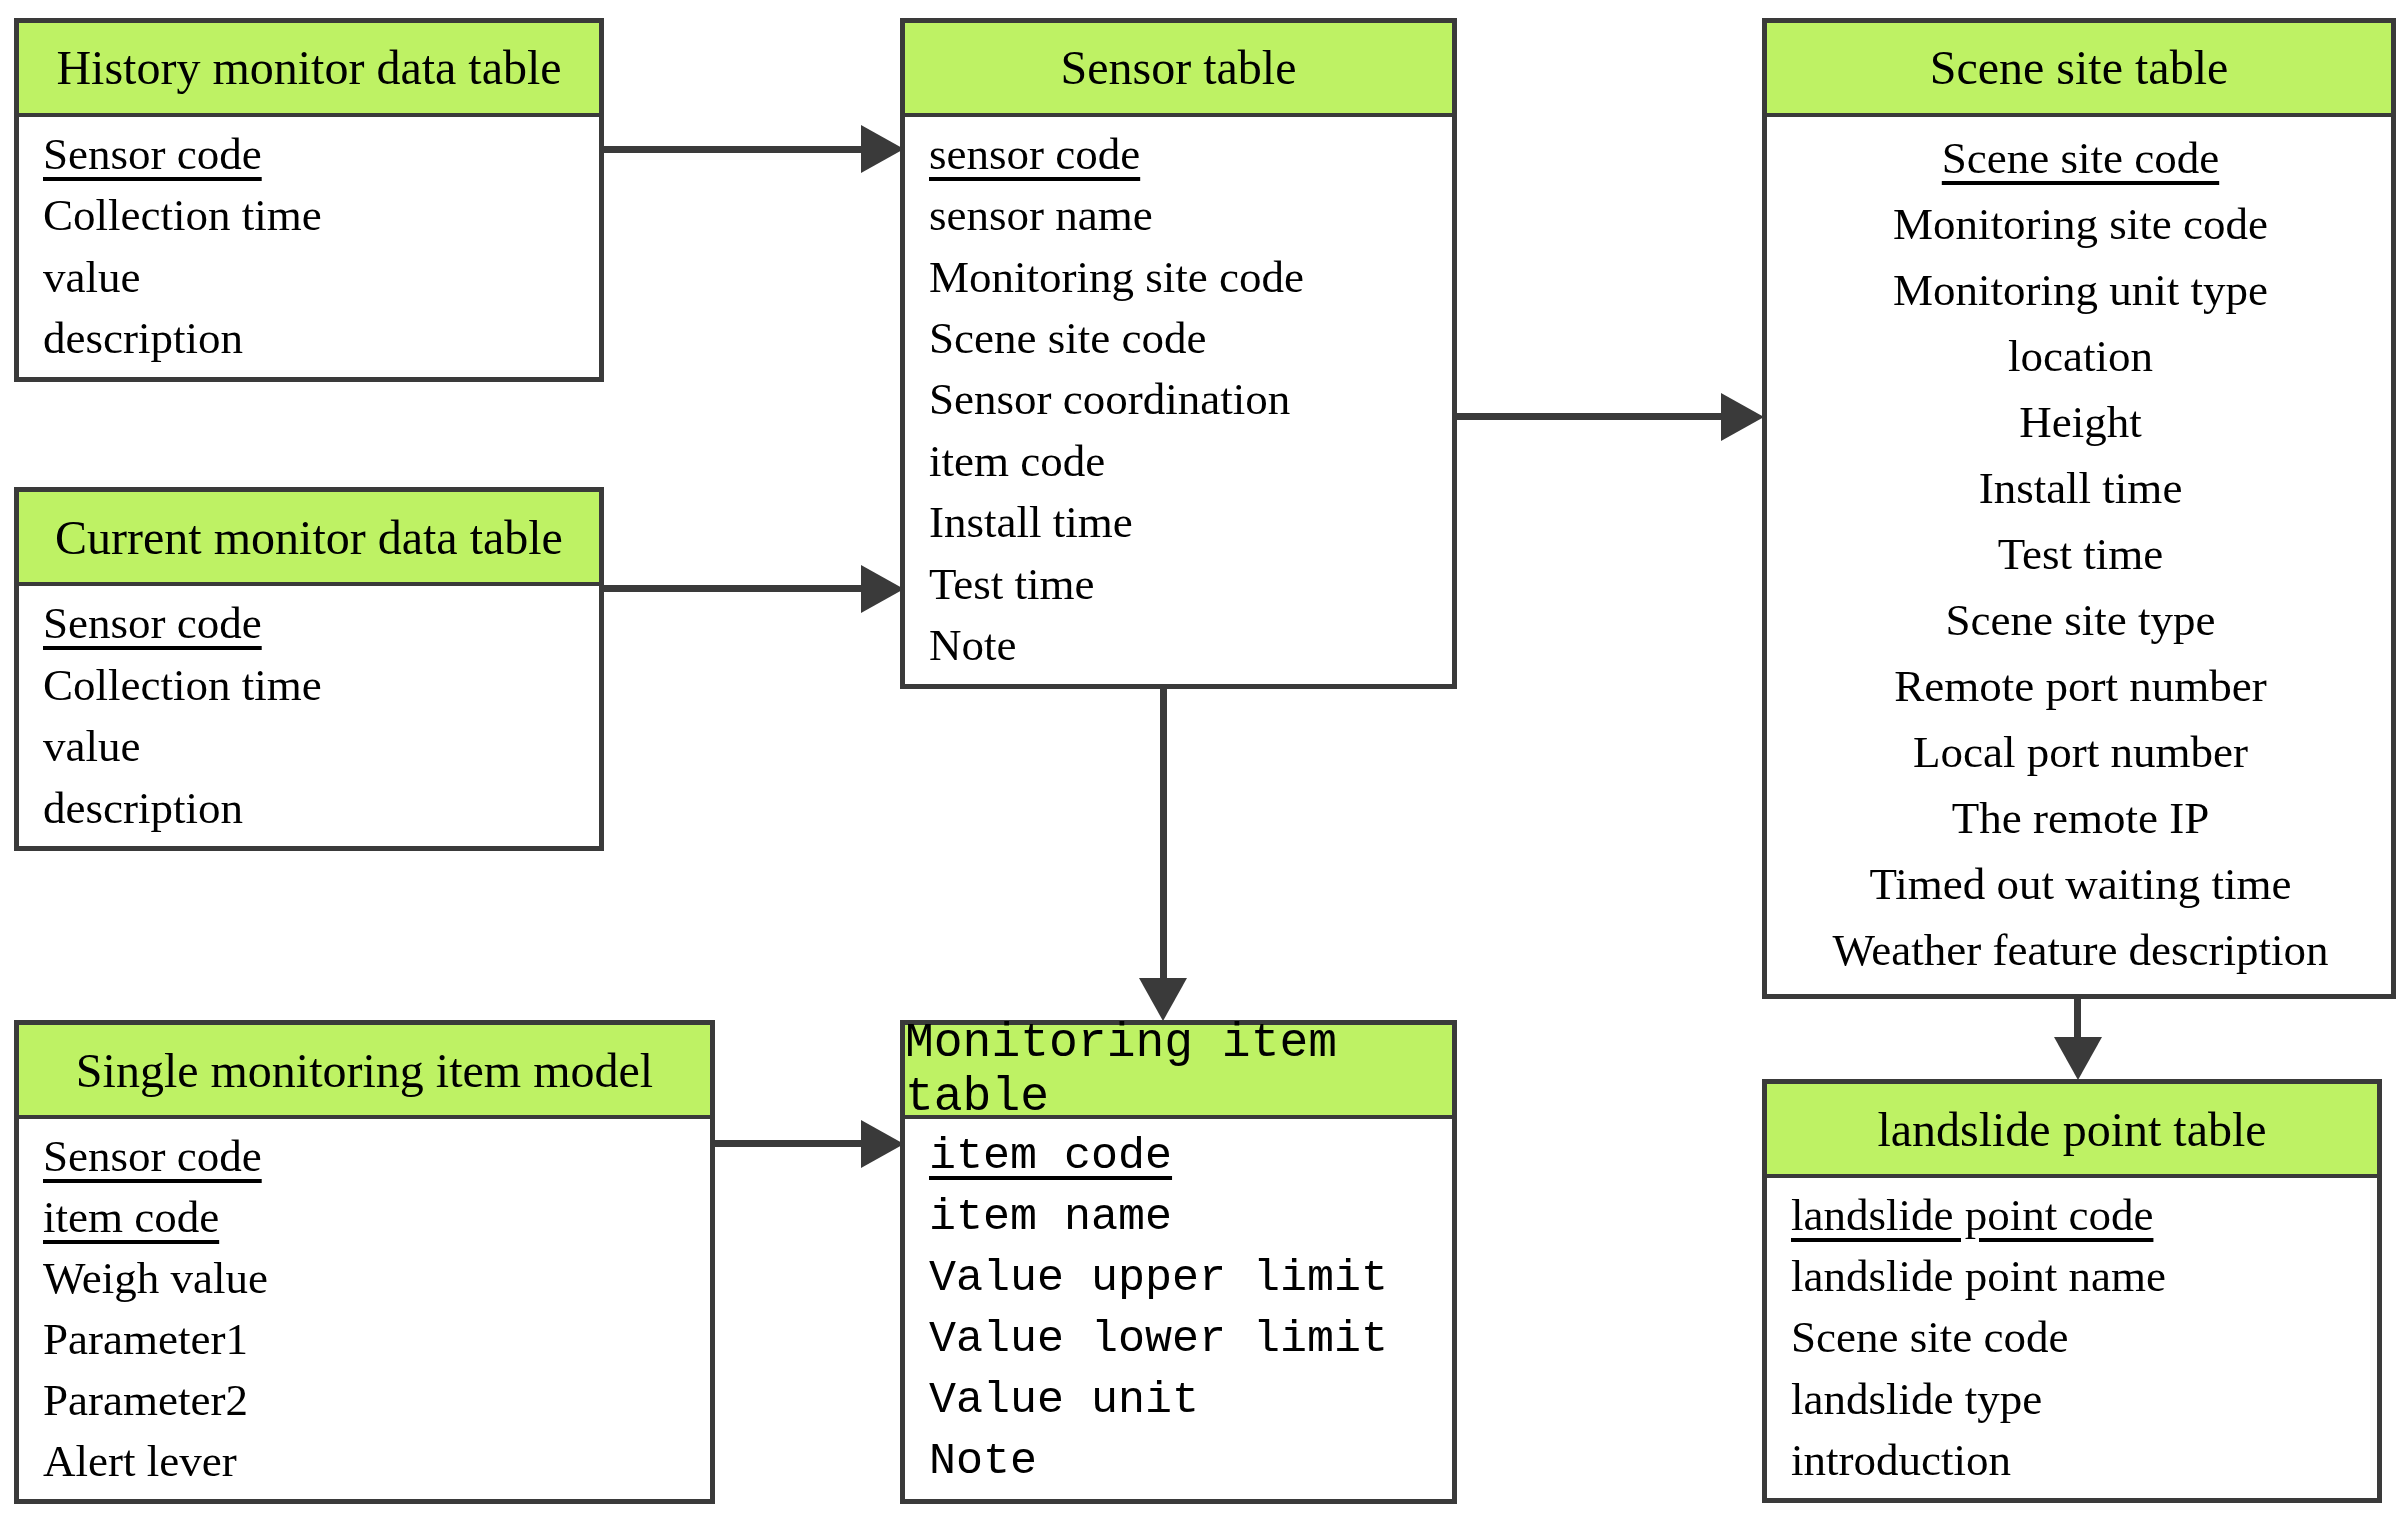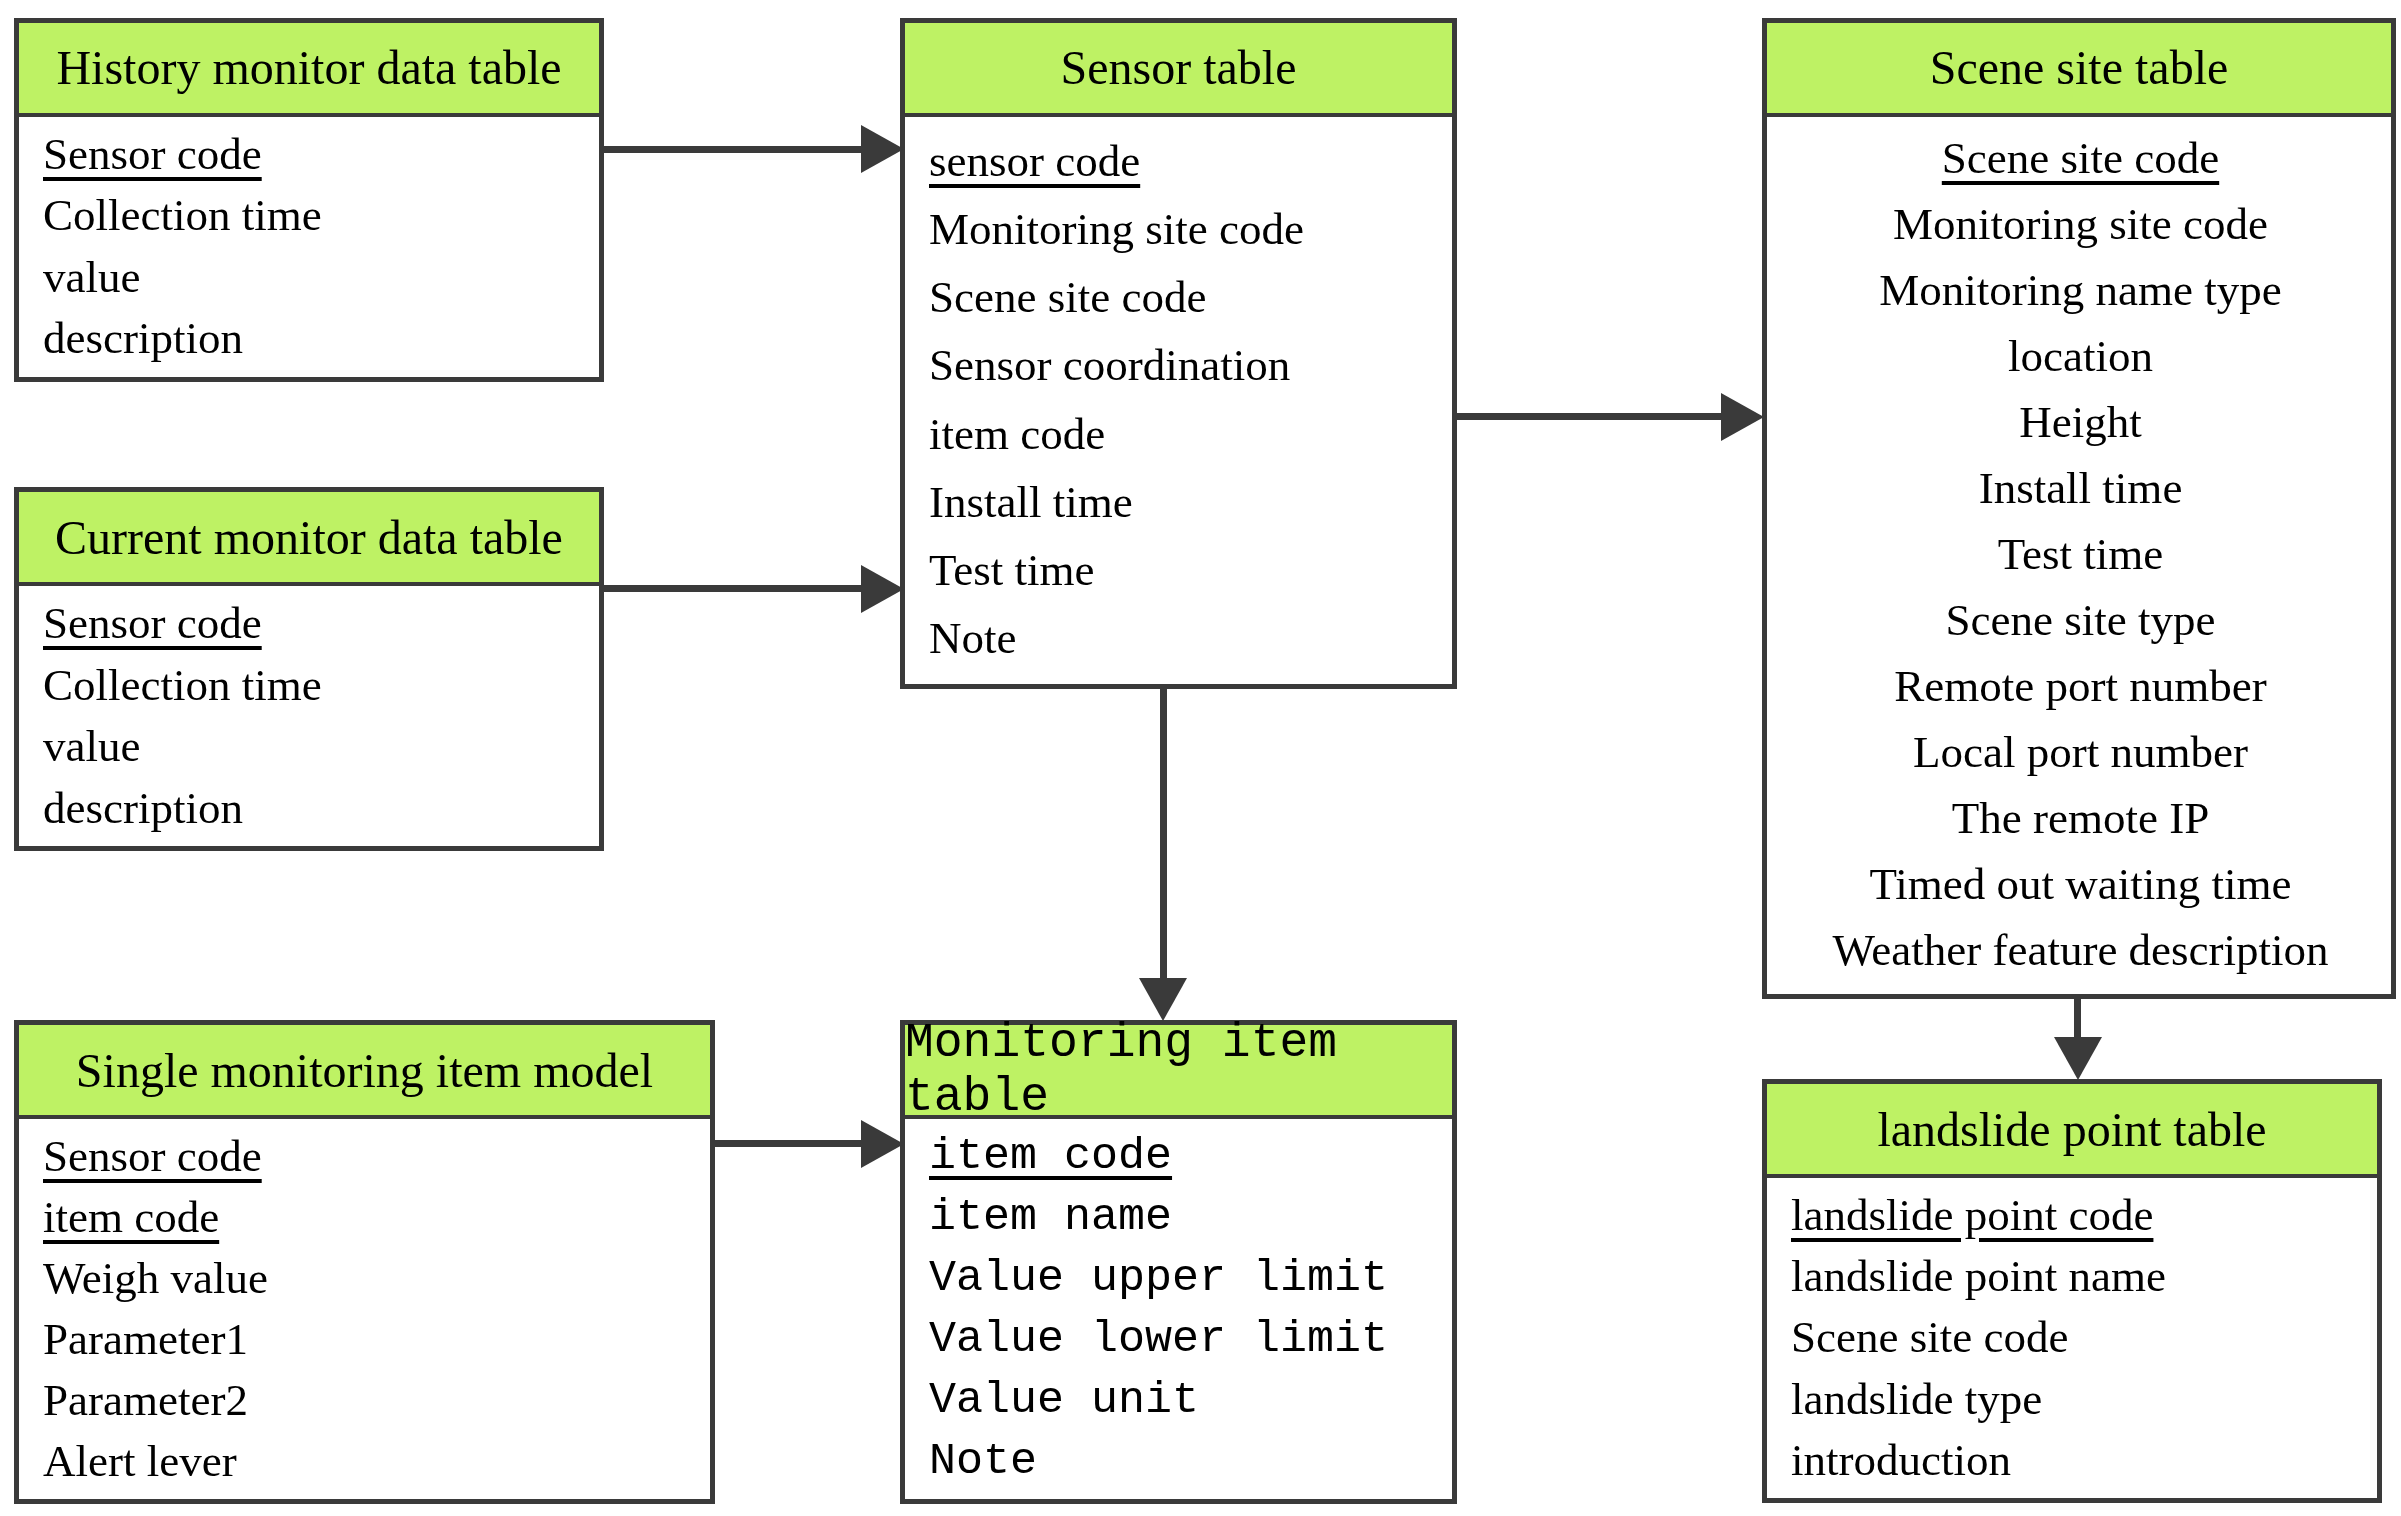--- a/index.html
+++ b/index.html
@@ -77,20 +77,21 @@
         <div class="field">Parameter1</div>
         <div class="field">Parameter2</div>
         <div class="field">Alert lever</div>
       </div>
   </div>
 
   <div class="table" id="t-sensor">
     <div class="hdr">Sensor table</div>
     <div class="tbody">
         <div class="field pk">sensor code</div>
+        <div class="field">sensor name</div>
         <div class="field">Monitoring site code</div>
         <div class="field">Scene site code</div>
         <div class="field">Sensor coordination</div>
         <div class="field">item code</div>
         <div class="field">Install time</div>
         <div class="field">Test time</div>
         <div class="field">Note</div>
       </div>
   </div>
 
@@ -104,21 +105,21 @@
         <div class="field">Value unit</div>
         <div class="field">Note</div>
       </div>
   </div>
 
   <div class="table" id="t-scene">
     <div class="hdr">Scene site table</div>
     <div class="tbody">
         <div class="field pk">Scene site code</div>
         <div class="field">Monitoring site code</div>
-        <div class="field">Monitoring name type</div>
+        <div class="field">Monitoring unit type</div>
         <div class="field">location</div>
         <div class="field">Height</div>
         <div class="field">Install time</div>
         <div class="field">Test time</div>
         <div class="field">Scene site type</div>
         <div class="field">Remote port number</div>
         <div class="field">Local port number</div>
         <div class="field">The remote IP</div>
         <div class="field">Timed out waiting time</div>
         <div class="field">Weather feature description</div>

